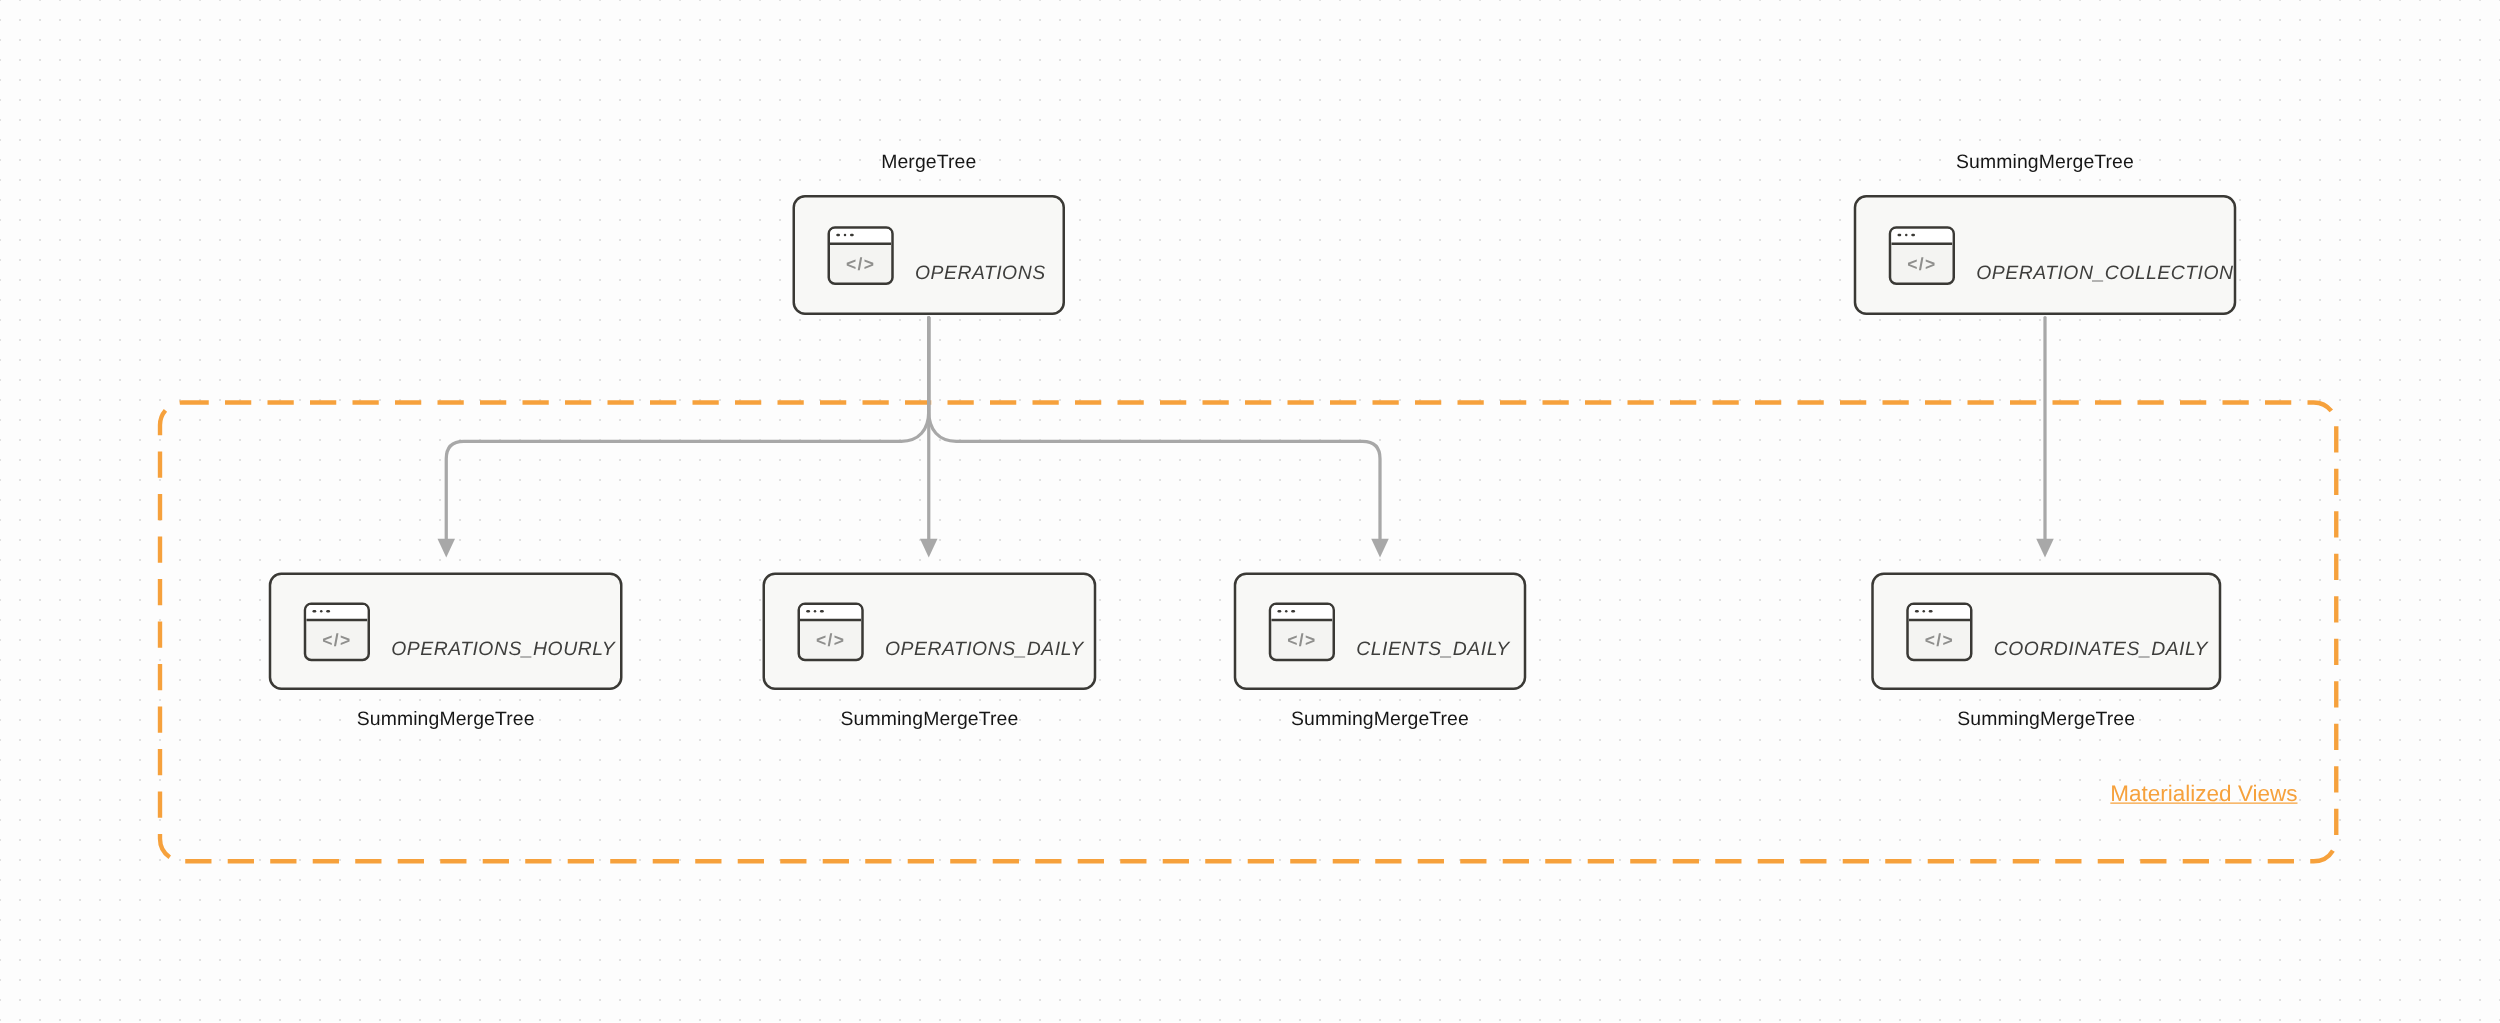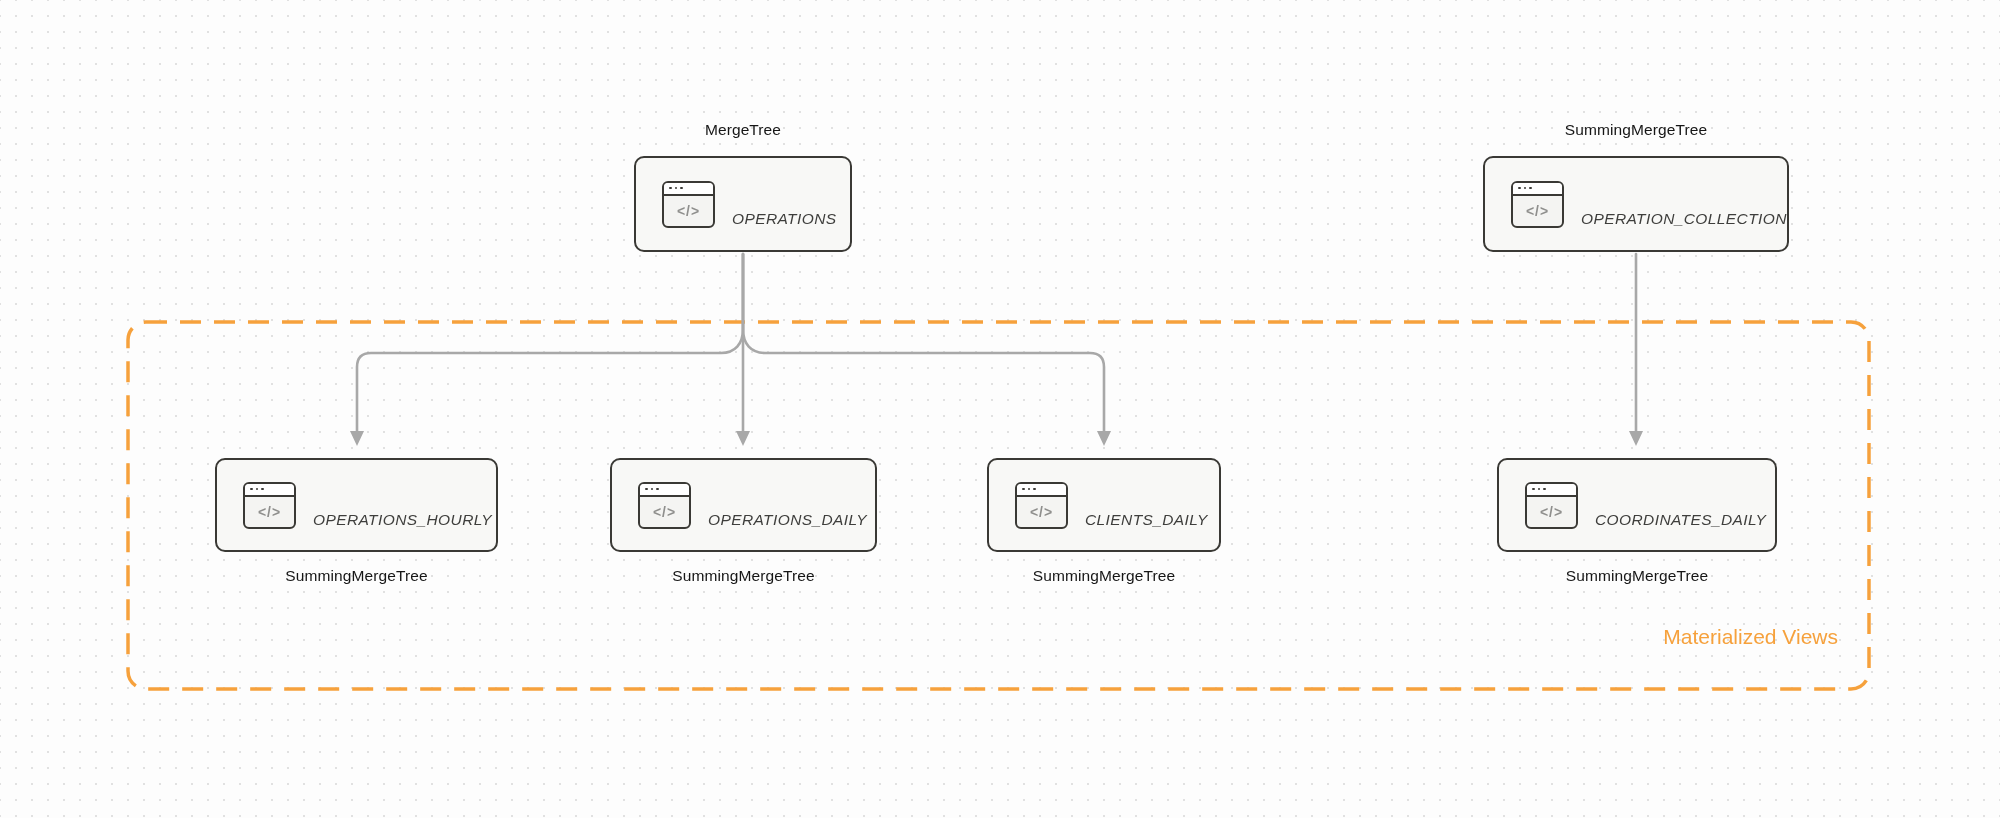--- a/index.html
+++ b/index.html
@@ -46,21 +46,21 @@
     border-bottom:2.2px solid var(--node-border);
     display:flex; align-items:center; gap:3px; padding-left:5px;
   }
   .icon-bar i{width:2.6px; height:2.6px; border-radius:50%; background:var(--node-border); display:block;}
   .icon-body{
     flex:1; display:flex; align-items:center; justify-content:center;
     font-weight:bold; font-size:14px; letter-spacing:1px; color:#8F8F8D;
   }
   .group-label{
     position:absolute; left:1628px; top:625px; width:210px; text-align:right;
-    font-size:21px; font-weight:500; color:var(--accent); white-space:nowrap;
+    font-size:18px; font-weight:500; color:var(--accent); white-space:nowrap;text-decoration:underline;
   }
 </style>
 </head>
 <body>
 
 <div class="canvas">
 
   <svg class="layer" viewBox="0 0 2000 818">
     <rect class="group-rect" x="128" y="322" width="1741" height="367" rx="18"></rect>
     <g class="edge">

